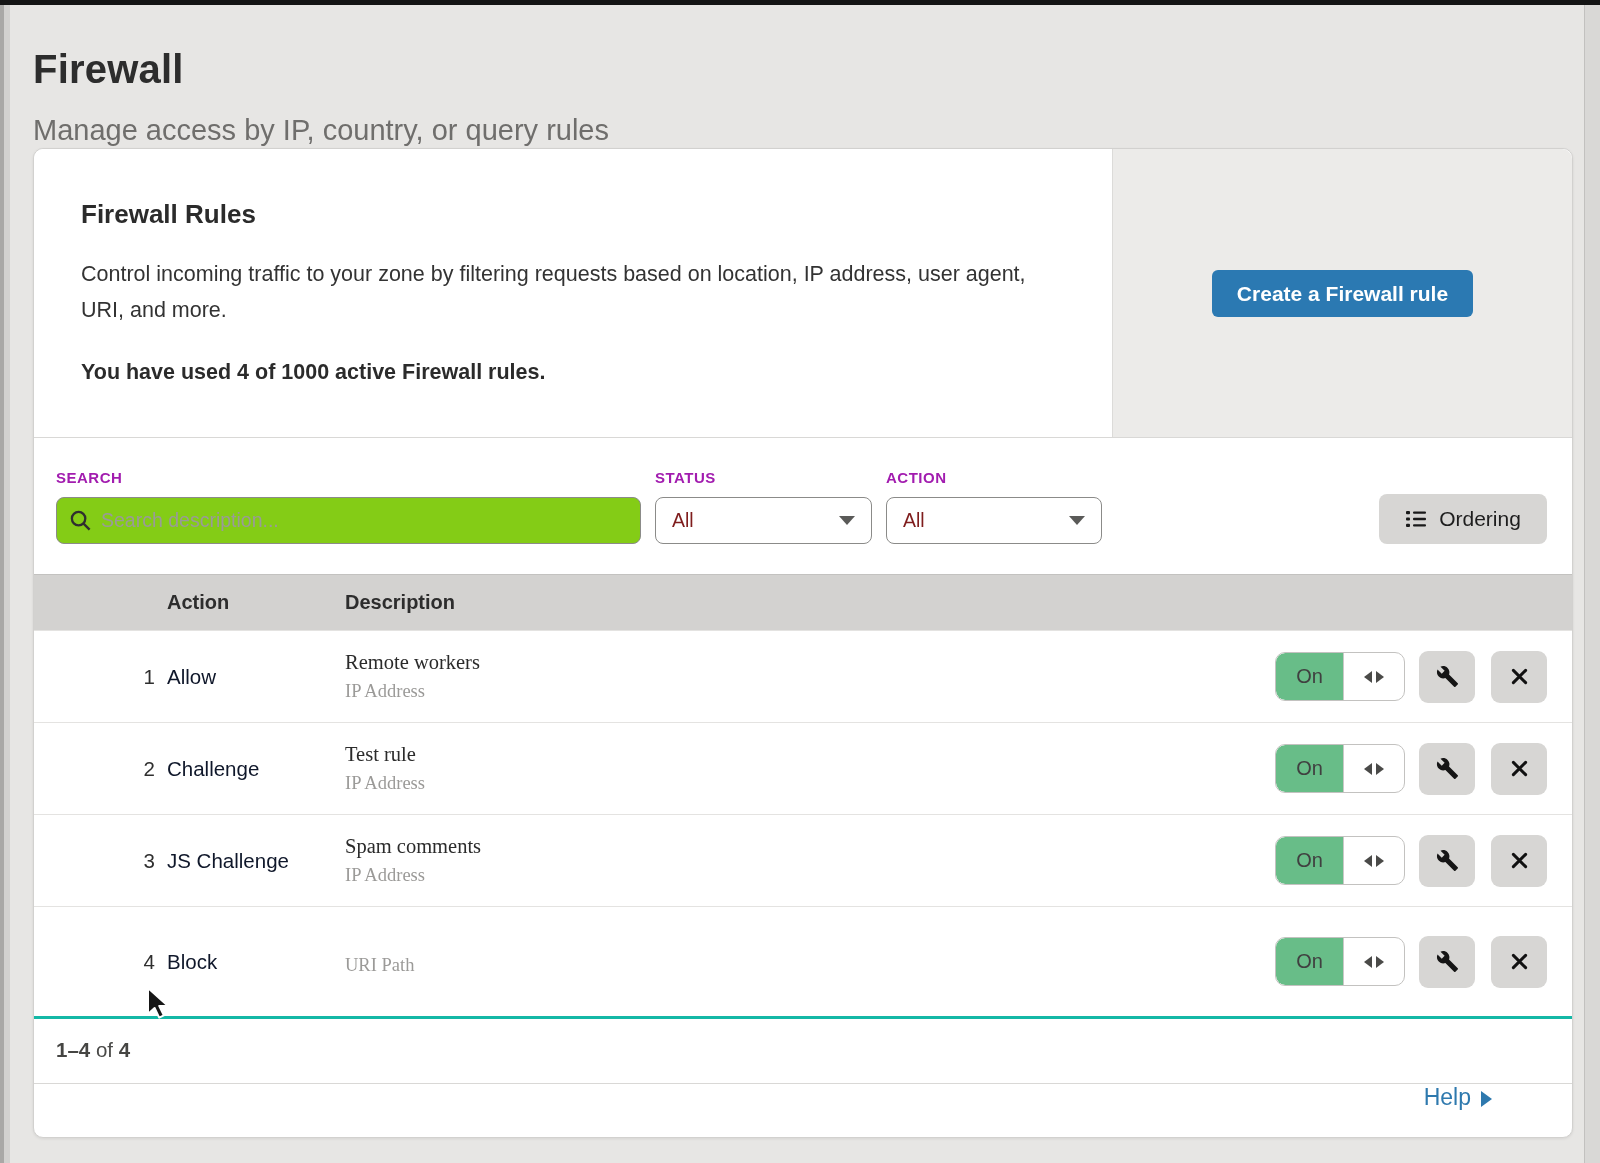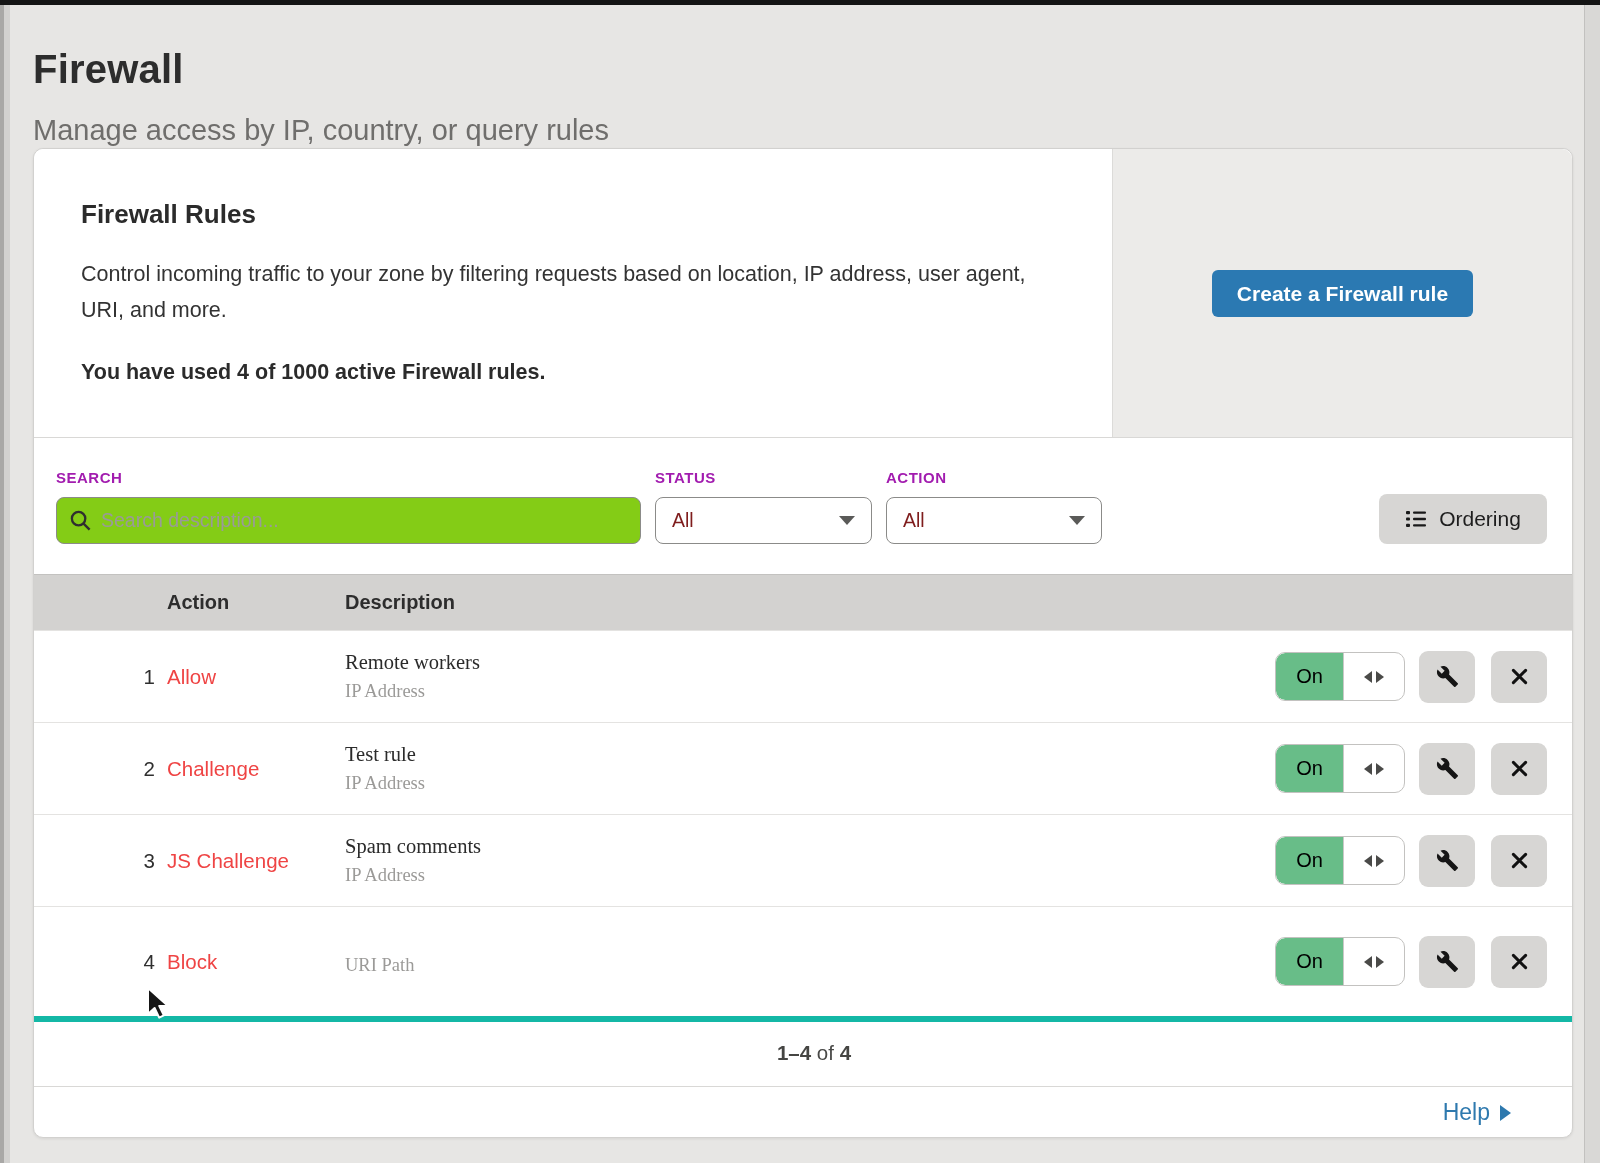--- a/index.html
+++ b/index.html
@@ -73,51 +73,51 @@
     height:56px; background:#d3d2d0; border-top:1px solid #c3c2c0;
     display:flex; align-items:center; font-size:20px; font-weight:700; color:#2d2d2d;
   }
   .col-priority { width:133px; text-align:right; padding-right:12px; }
   .col-action { width:178px; }
   .col-desc { flex:1; }
   .trow { display:flex; align-items:center; min-height:92px; border-top:1px solid #e4e3e1; background:#fff; }
   .trow:first-of-type { border-top:none; }
   .trow.tall { min-height:110px; }
   .cell-priority { width:133px; text-align:right; padding-right:12px; font-size:20.5px; color:#2f2f2f; }
-  .cell-action { width:178px; font-size:20.5px; color:#ef4444; }
+  .cell-action { width:178px; font-size:20.5px; color:#0f172a; }
   .cell-desc { flex:1;font-family:Liberation Serif, serif; }
   .desc-title { font-size:20.5px; color:#2b2b2b; }
   .desc-field { margin-top:7px; font-size:18.5px; color:#9b9a98; }
   .row-controls { display:flex; align-items:center; margin-right:25px; }
 
   .toggle {
     width:130px; height:49px; border:1px solid #c3c2c0; border-radius:10px;
     background:#fff; display:flex; overflow:hidden; cursor:pointer;
   }
   .toggle-on {
-    width:67px; background:#68bd88; color:#000000; font-size:20px;
+    width:67px; background:#68bd88; color:#404040; font-size:20px;
     display:flex; align-items:center; justify-content:center; border-radius:9px 0 0 9px;
   }
   .toggle-handle { flex:1; display:flex; align-items:center; justify-content:center; gap:4px; border-left:1px solid #c9c8c6; }
   .tri-left  { width:0; height:0; border-top:6px solid transparent; border-bottom:6px solid transparent; border-right:8px solid #4a4a48; }
   .tri-right { width:0; height:0; border-top:6px solid transparent; border-bottom:6px solid transparent; border-left:8px solid #4a4a48; }
 
   .icon-btn {
     width:56px; height:52px; background:#d7d6d4; border:none; border-radius:9px;
     display:flex; align-items:center; justify-content:center; cursor:pointer;
   }
   .icon-btn.wrench { margin-left:14px; }
   .icon-btn.delete { margin-left:16px; }
 
   
-  .pagination-row { border-top:6px solid #14b8a6; padding:19px 0 21px 22px; font-size:20.5px; color:#4a4a48;text-align:center; }
+  .pagination-row { border-top:3px solid #14b8a6; padding:19px 0 21px 22px; font-size:20.5px; color:#4a4a48; }
   .pagination-row b { font-weight:700; color:#454543; }
   .help-row {
-    border-top:1px solid #d9d8d6; flex:1; display:flex; align-items:center; justify-content:flex-end;
-    padding-right:61px; border-radius:0 0 10px 10px;
+    border-top:1px solid #d9d8d6; flex:1; display:flex; align-items:flex-start; justify-content:flex-end;
+    padding-right:80px; border-radius:0 0 10px 10px;
   }
   .help-link { display:flex; align-items:center; gap:10px; color:#2e79ae; font-size:23px; text-decoration:none; cursor:pointer; }
   .help-caret { width:0; height:0; border-top:8px solid transparent; border-bottom:8px solid transparent; border-left:11px solid #2e79ae; margin-top:2px; }
 
   .cursor { position:absolute; left:146px; top:982px; z-index:50; pointer-events:none; }
 </style>
 </head>
 <body>
 
 <div class="edge-left"></div>

